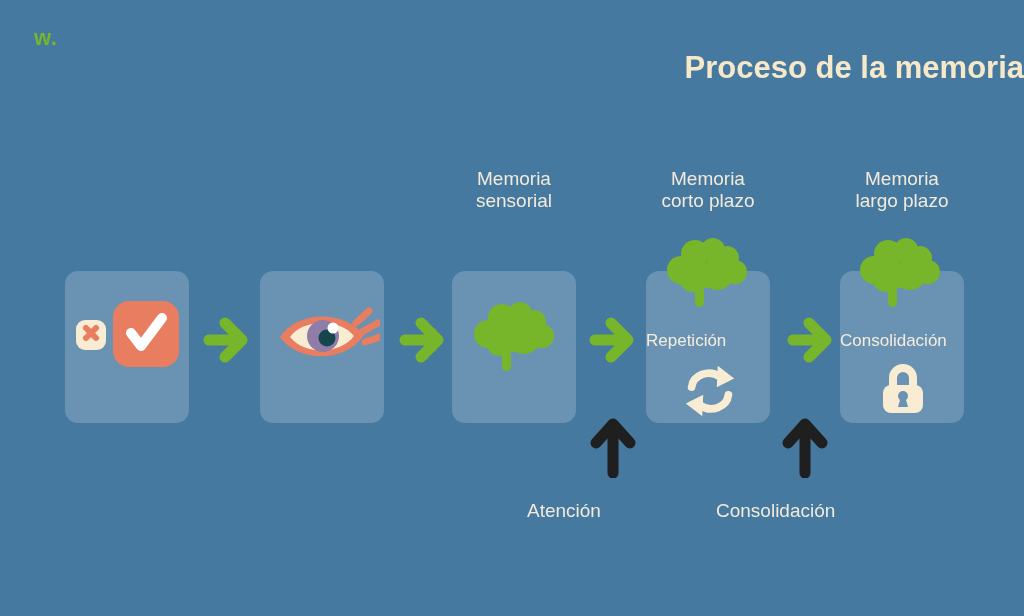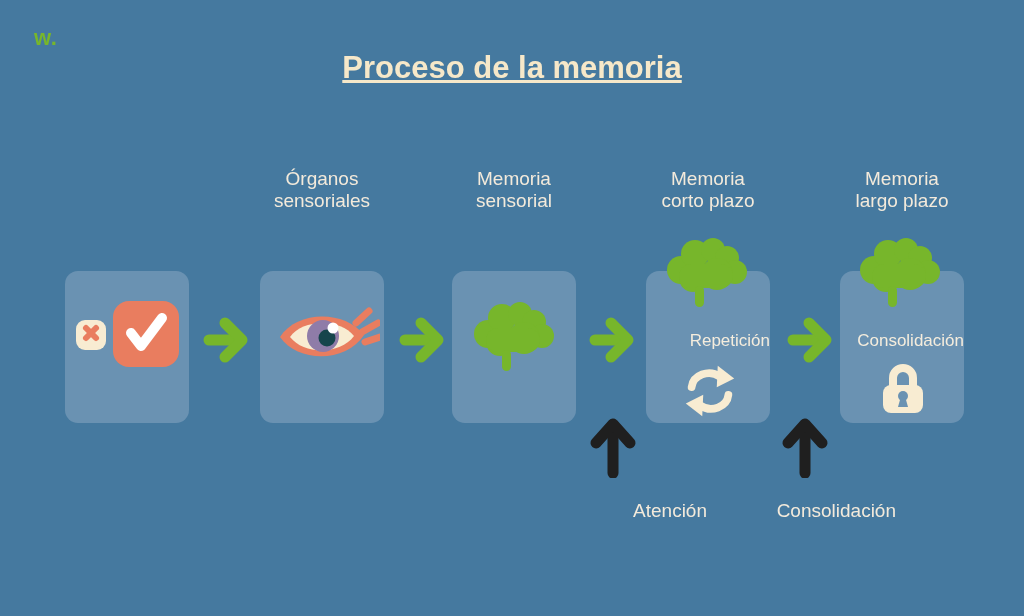--- a/index.html
+++ b/index.html
@@ -20,25 +20,24 @@
     font-size: 22px;
     font-weight: 700;
     color: #77B62B;
     letter-spacing: 0.5px;
   }
 
   .title {
     position: absolute;
     left: 0; top: 50px;
     width: 1024px;
-    text-align: center;
+    text-align: right;
     font-size: 31px;
     font-weight: 700;
     color: #F6E8C9;
-    text-decoration: underline;
   }
 
   .stage-label {
     position: absolute;
     top: 164px;
     width: 124px;
     height: 52px;
     display: flex;
     align-items: center;
     justify-content: center;
@@ -91,21 +90,21 @@
   .brain-in-box { position: absolute; left: 20px; top: 23px; }
 
   .brain-float { position: absolute; top: 230px; }
   .brain-float.f4 { left: 665px; }
   .brain-float.f5 { left: 858px; }
 
   .box-caption {
     position: absolute;
     left: 0; top: 60px;
     width: 100%;
-    text-align: right;
+    text-align: left;
     font-size: 17px;
     color: #F5EDDD;
   }
   .cycle-wrap { position: absolute; left: 34px; top: 92px; }
   .lock-wrap  { position: absolute; left: 40px; top: 90px; }
 
   .flow-arrow {
     position: absolute;
     top: 316px;
     width: 46px; height: 48px;
@@ -120,38 +119,36 @@
     top: 416px;
     width: 52px; height: 62px;
   }
   .up-arrow.u1 { left: 587px; }
   .up-arrow.u2 { left: 779px; }
 
   .annotation-label {
     position: absolute;
     top: 500px;
     width: 180px;
-    text-align: right;
+    text-align: left;
     font-size: 19px;
     color: #F3EADB;
   }
   .annotation-label.n1 { left: 527px; }
   .annotation-label.n2 { left: 716px; }
 </style>
 </head>
 <body>
 
 <div class="canvas">
 
   <div class="logo">w.</div>
 
   <div class="title">Proceso de la memoria</div>
 
-  <div class="stage-label s2">Órganos
-sensoriales</div>
   <div class="stage-label s3">Memoria
 sensorial</div>
   <div class="stage-label s4">Memoria
 corto plazo</div>
   <div class="stage-label s5">Memoria
 largo plazo</div>
 
   <div class="stage-box b1">
     <div class="x-tile">
       <span>

